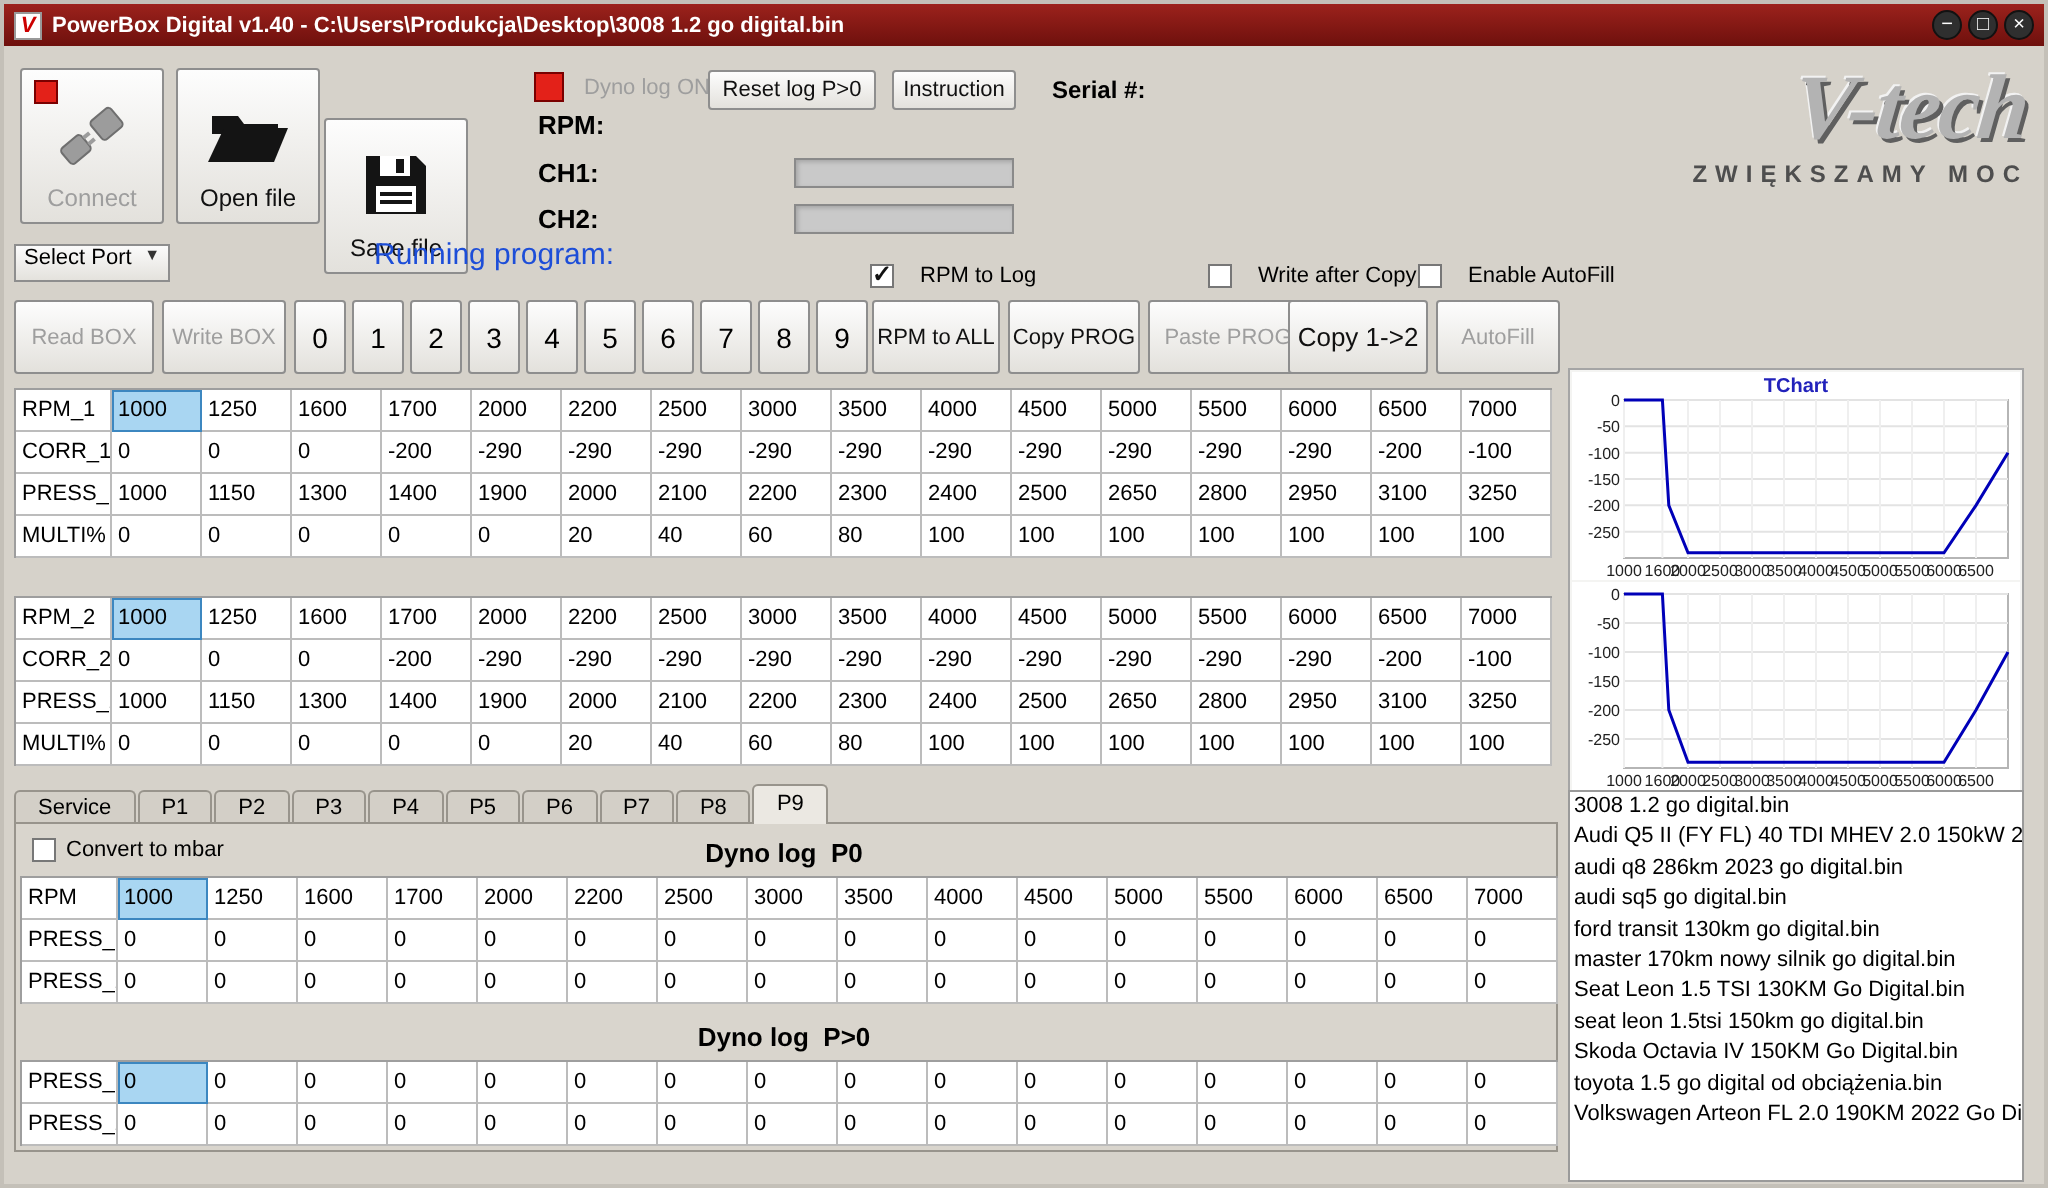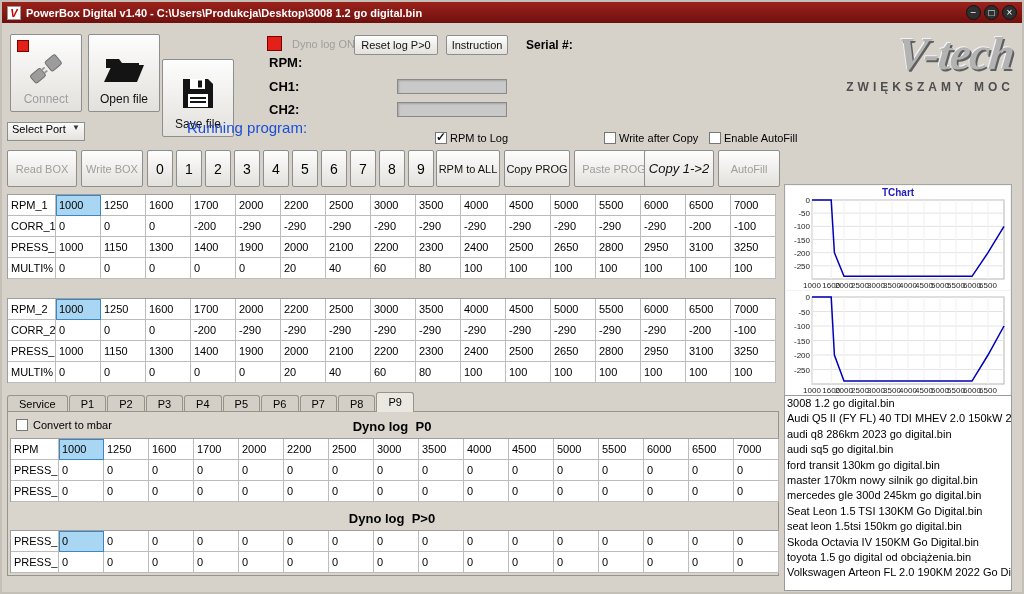--- a/index.html
+++ b/index.html
@@ -45,34 +45,34 @@
       border:1px solid #8a8a8a; box-shadow:inset 1px 1px 2px #a5a5a5; }
   #bar-ch1 { top:56px; } #bar-ch2 { top:79px; }
 
   .select-port { position:absolute; left:5px; top:99px; width:78px; height:19px;
       display:flex; justify-content:space-between; padding:0 4px;
       font-size:11px; background:linear-gradient(#fbfbfb,#e4e2dd); border:1px solid #8e8e8e; cursor:pointer; }
   .select-port .arrow { font-size:8px; color:#333; }
 
   .running { position:absolute; left:185px; top:96px; font-size:15px; color:#1d4ed8; }
 
-  .checkline { position:absolute; top:109px; display:flex; align-items:center; gap:3px;
+  .checkline { position:absolute; top:109px; display:flex; align-items:center; gap:13px;
       font-size:11px; cursor:pointer; }
   #ck-rpmlog { left:433px; } #ck-writecopy { left:602px; } #ck-autofill { left:707px; }
   .cb { width:12px; height:12px; background:#fff; border:1px solid #777; position:relative; flex:0 0 auto; }
   .cb.checked::after { content:"✓"; position:absolute; top:-3px; left:0; font-size:12px;
       font-weight:bold; color:#111; }
 
   .act { position:absolute; top:127px; height:37px; }
   #btn-readbox { left:5px; width:70px; }   #btn-writebox { left:79px; width:62px; }
   .digits { position:absolute; left:145px; top:127px; display:flex; gap:3px; }
   .digit-btn { width:26px; height:37px; font-size:14px; font-family:inherit;
       background:linear-gradient(#fdfdfd,#e3e1dc); border:1px solid #8e8e8e; border-radius:2px; cursor:pointer; }
   #btn-rpmall { left:434px; width:64px; }  #btn-copyprog { left:502px; width:66px; }
-  #btn-pasteprog { left:572px; width:80px; } #btn-copy12 { left:642px; width:70px; font-size:13px;font-style:italic; }
+  #btn-pasteprog { left:572px; width:80px; } #btn-copy12 { left:642px; width:70px; font-size:13px; }
   #btn-autofill { left:716px; width:62px; }
 
   .maptable { position:absolute; left:5px; width:769px; border-top:1px solid #9e9e9e;
       border-left:1px solid #9e9e9e; background:#fff; }
   #map1 { top:171px; } #map2 { top:275px; }
   .trow { display:flex; height:21px; }
   .tcell { width:45px; height:21px; border-right:1px solid #bcbcbc; border-bottom:1px solid #bcbcbc;
       font-size:11px; line-height:20px; padding-left:3px; background:#fff; overflow:hidden; white-space:nowrap; }
   .tcell.thead { width:48px; }
   .tcell.sel { background:#a9d6f2; outline:1px solid #3c87c0; outline-offset:-1px; }
@@ -578,21 +578,20 @@
         </div>
     </div>
 
     <div class="filelist">
         <div class="fitem">3008 1.2 go digital.bin</div>
         <div class="fitem">Audi Q5 II (FY FL) 40 TDI MHEV 2.0 150kW 204KM (...</div>
         <div class="fitem">audi q8 286km 2023 go digital.bin</div>
         <div class="fitem">audi sq5 go digital.bin</div>
         <div class="fitem">ford transit 130km go digital.bin</div>
         <div class="fitem">master 170km nowy silnik go digital.bin</div>
-        <div class="fitem">mercedes gle 300d 245km go digital.bin</div>
         <div class="fitem">Seat Leon 1.5 TSI 130KM Go Digital.bin</div>
         <div class="fitem">seat leon 1.5tsi 150km go digital.bin</div>
         <div class="fitem">Skoda Octavia IV 150KM Go Digital.bin</div>
         <div class="fitem">toyota 1.5 go digital od obciążenia.bin</div>
         <div class="fitem">Volkswagen Arteon FL 2.0 190KM 2022 Go Digital Au</div>
       </div>
 
     <div class="logo">
       <span class="brand">V-tech</span>
       <div class="tagline">ZWIĘKSZAMY MOC</div>

